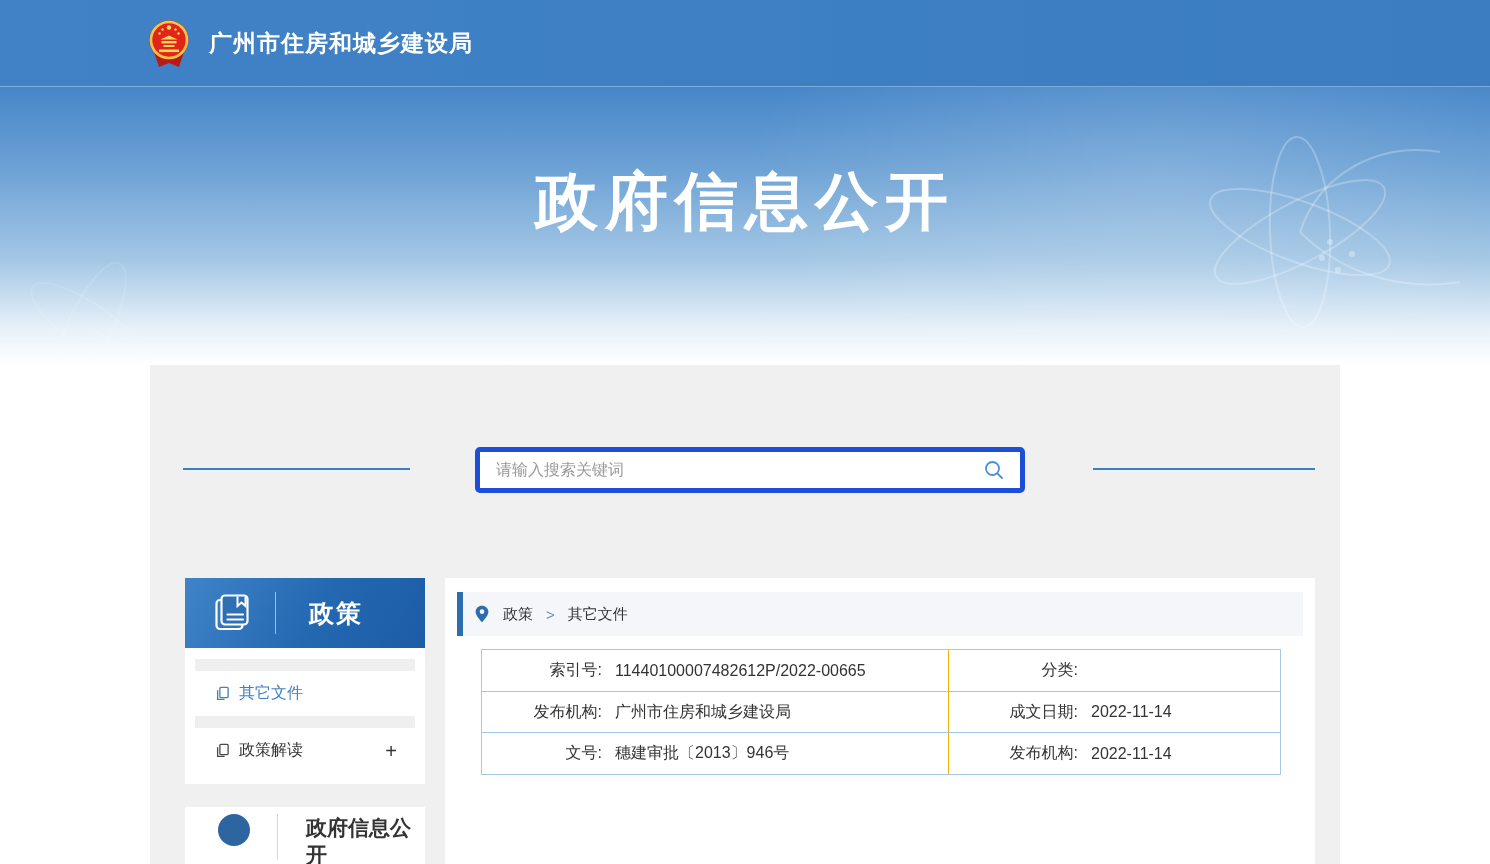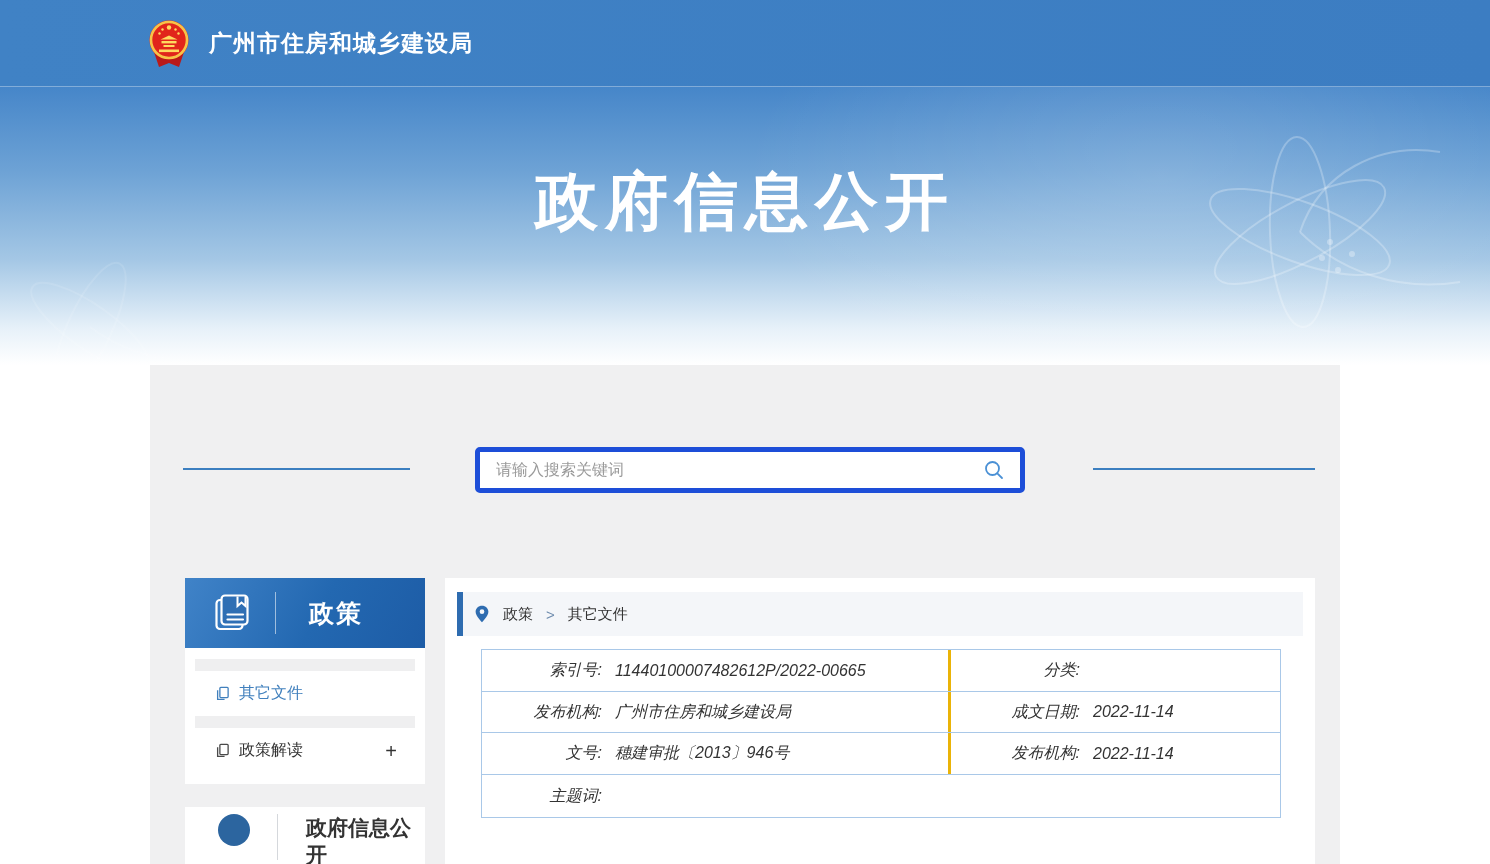--- a/index.html
+++ b/index.html
@@ -83,28 +83,28 @@
     position:absolute; left:12px; top:14px; width:846px; height:44px;
     background:#f4f6f9; display:flex; align-items:center; font-size:15px; color:#333;
   }
   .crumb-accent { width:6px; height:44px; background:#2e6cb0; flex-shrink:0; }
   .crumb .pin { margin-left:12px; }
   .crumb-link { margin-left:14px; color:#333; text-decoration:none; cursor:pointer; }
   .crumb-sep { margin:0 13px; color:#6f8cae; }
   
   .dtable {
     position:absolute; left:36px; top:71px; width:800px;
-    border:1px solid #a9c8e8; background:#fff; font-size:16px;font-style:italic;
+    border:1px solid #a9c8e8; background:#fff; font-size:16px;
   }
   .trow { display:flex; border-top:1px solid #a9c8e8; }
   .trow:first-child { border-top:none; }
   .h41 { height:41px; } .h42 { height:42px; } .h43 { height:43px; }
   .tcell { display:flex; align-items:center; }
   .c-left { width:466px; flex-shrink:0; }
-  .c-right { flex:1; border-left:3px solid #eab308;align-items:center; }
+  .c-right { flex:1; border-left:1px solid #eab308;align-items:center; }
   .c-full { flex:1; }
   .tlabel { width:120px; text-align:right; flex-shrink:0; }
   .c-right .tlabel { width:129px; }
   .tvalue { padding-left:13px; white-space:nowrap; }
 </style>
 </head>
 <body>
 
 <header class="topbar">
   <div class="brand">
@@ -238,21 +238,15 @@
       <div class="trow h42">
         <div class="tcell c-left">
           <span class="tlabel">文号:</span>
           <span class="tvalue">穗建审批〔2013〕946号</span>
         </div>
         <div class="tcell c-right">
           <span class="tlabel">发布机构:</span>
           <span class="tvalue">2022-11-14</span>
         </div>
       </div>
-      <div class="trow h43">
-        <div class="tcell c-full">
-          <span class="tlabel">主题词:</span>
-          <span class="tvalue"></span>
-        </div>
-      </div>
     </div>
   </main>
 </div>
 
 </body></html>

